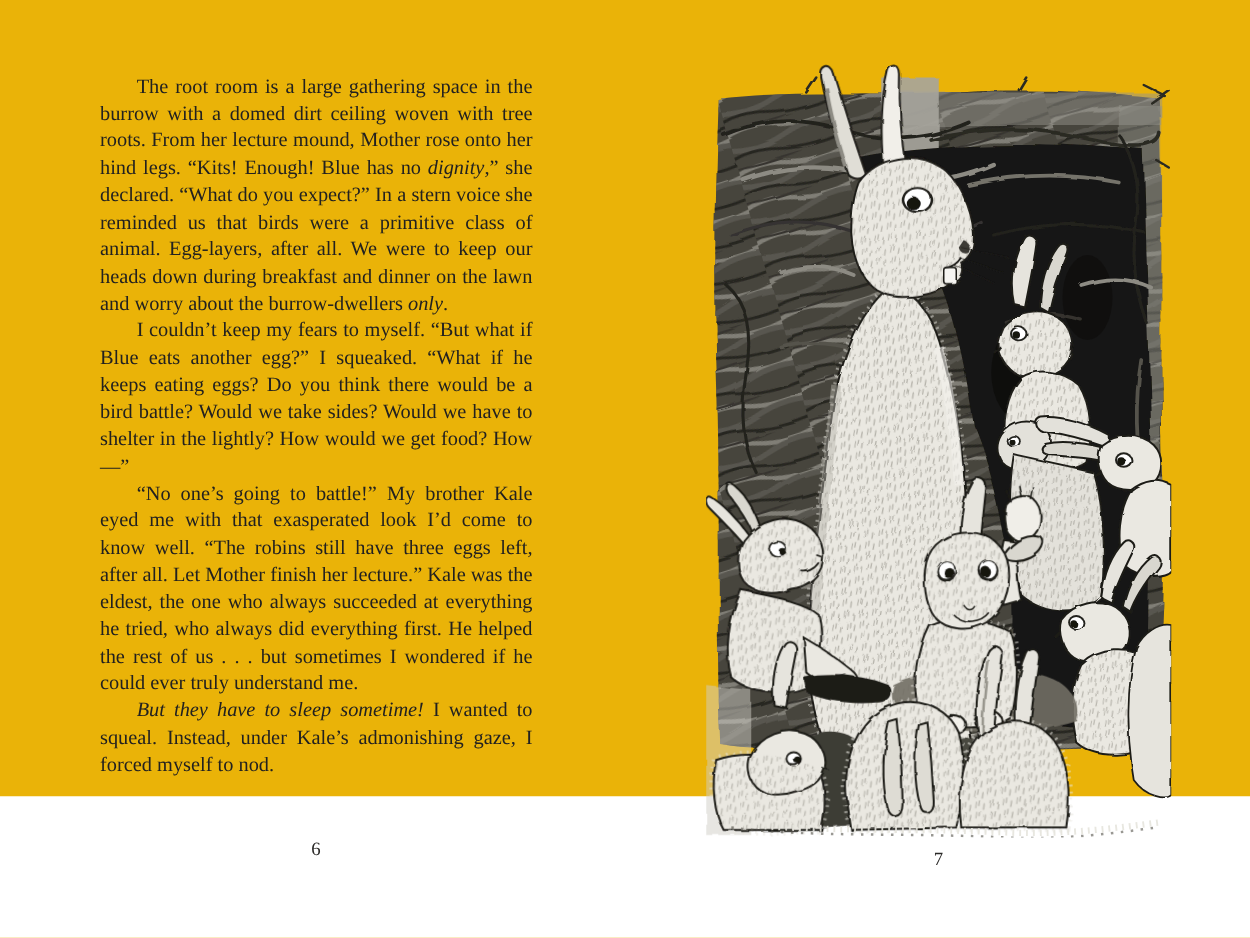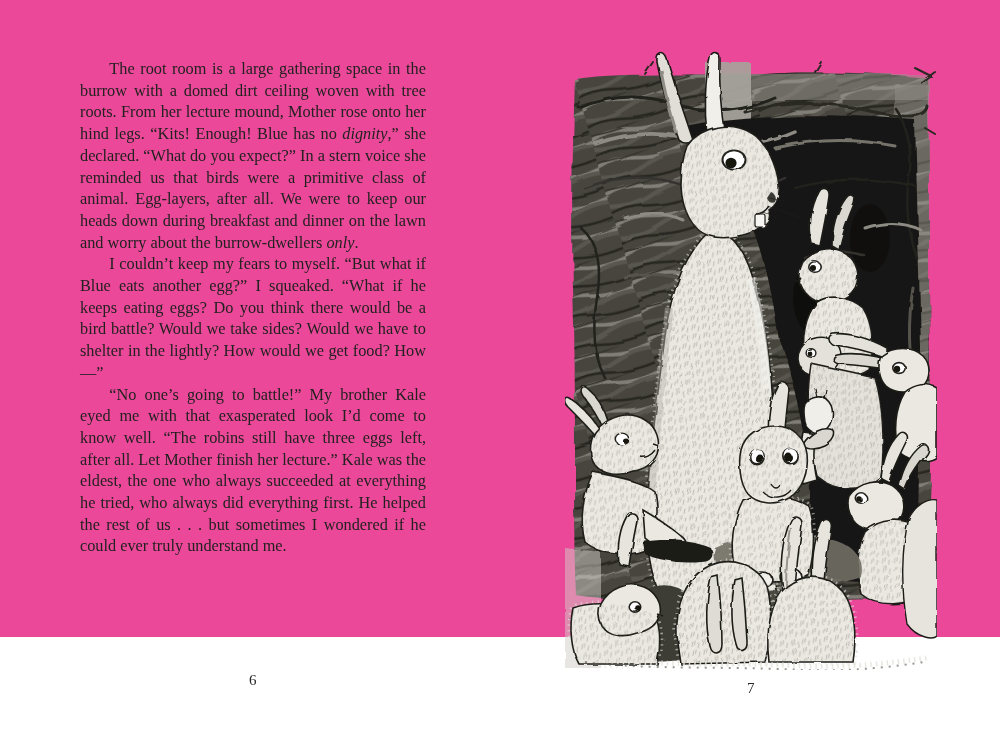--- a/index.html
+++ b/index.html
@@ -1,18 +1,18 @@
 <!DOCTYPE html>
 <html lang="en"><head>
 <meta charset="utf-8">
 <style>
   html,body{margin:0;padding:0;background:#ffffff;}
   body{width:1000px;height:750px;overflow:hidden;
        font-family:"Liberation Serif","DejaVu Serif",serif;color:#222120;}
-  .spread{position:relative;width:1000px;height:637px;background:#ec4899;}
+  .spread{position:relative;width:1000px;height:637px;background:#eab308;}
 
   
   .page-left{position:absolute;left:80px;top:58px;width:346px;height:660px;}
   .text-block{font-size:16.3px;line-height:21.7px;text-align:justify;
               color:#222120;}
   .text-block p{margin:0;text-indent:1.8em;}
   .text-block em{font-style:italic;}
   .folio{position:absolute;left:0;width:100%;text-align:center;
          font-size:15px;color:#2a2927;letter-spacing:.5px;}
   .page-left .folio{top:614px;}
@@ -25,20 +25,21 @@
 </head>
 <body>
 
 <div class="spread">
 
   <section class="page-left">
     <div class="text-block">
         <p><span>The root room is a large gathering space in the burrow with a domed dirt ceiling woven with tree roots. From her lecture mound, Mother rose onto her hind legs. “Kits! Enough! Blue has no </span><em>dignity</em><span>,” she declared. “What do you expect?” In a stern voice she reminded us that birds were a primitive class of animal. Egg-layers, after all. We were to keep our heads down during breakfast and dinner on the lawn and worry about the burrow-dwellers </span><em>only</em><span>.</span></p>
         <p><span>I couldn’t keep my fears to myself. “But what if Blue eats another egg?” I squeaked. “What if he keeps eating eggs? Do you think there would be a bird battle? Would we take sides? Would we have to shelter in the lightly? How would we get food? How—”</span></p>
         <p><span>“No one’s going to battle!” My brother Kale eyed me with that exasperated look I’d come to know well. “The robins still have three eggs left, after all. Let Mother finish her lecture.” Kale was the eldest, the one who always succeeded at everything he tried, who always did everything first. He helped the rest of us . . . but sometimes I wondered if he could ever truly understand me.</span></p>
+        <p><em>But they have to sleep sometime!</em><span> I wanted to squeal. Instead, under Kale’s admonishing gaze, I forced myself to nod.</span></p>
       </div>
     <div class="folio">6</div>
   </section>
 
   <section class="page-right">
     <svg class="illo" viewBox="0 0 372 622" role="img" aria-label="Black-and-white ink illustration of the root room: a large mother rabbit stands upright on her hind legs beneath a ceiling of woven tree roots while a crowd of young rabbit kits gathers around her, looking up.">
       <defs>
         <filter id="rgh" x="-6%" y="-6%" width="112%" height="112%">
           <feTurbulence type="fractalNoise" baseFrequency="0.012 0.02" numOctaves="2" seed="8" result="n"></feTurbulence>
           <feDisplacementMap in="SourceGraphic" in2="n" scale="7"></feDisplacementMap>

